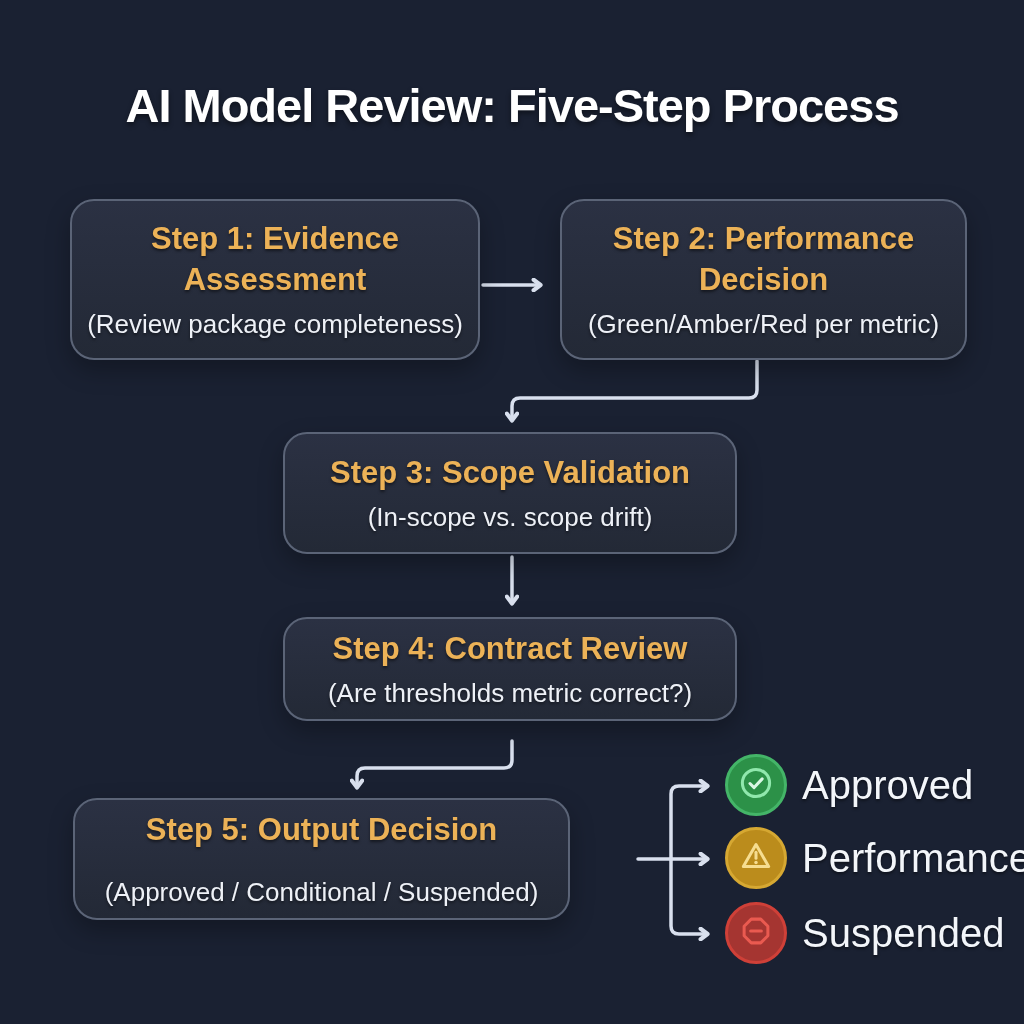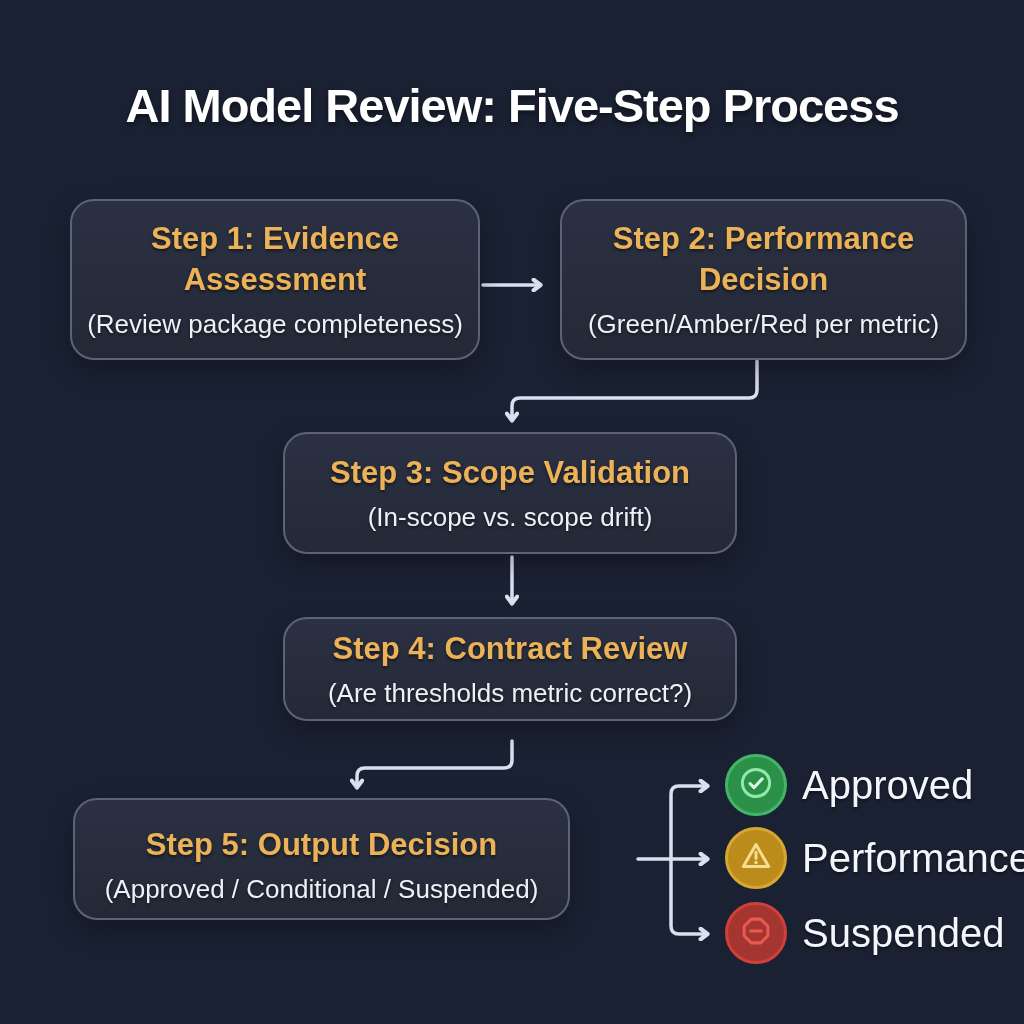--- a/index.html
+++ b/index.html
@@ -12,21 +12,21 @@
     position:absolute;left:0;top:78px;width:1024px;text-align:center;
     font-size:47px;font-weight:800;letter-spacing:-1px;color:#ffffff;
     text-shadow:0 3px 5px rgba(0,0,0,.45);
   }
   .step-box{
     position:absolute;box-sizing:border-box;
     background:linear-gradient(180deg,#2b3143 0%,#232936 100%);
     border:2px solid #5b6477;border-radius:24px;
     box-shadow:0 10px 24px rgba(0,0,0,.28);
     display:flex;flex-direction:column;align-items:center;justify-content:center;
-    gap:8px;padding:25px 14px;text-align:center;
+    gap:8px;padding:10px 14px;text-align:center;
   }
   .step-heading{
     font-size:31px;font-weight:700;color:#ecb257;line-height:1.32;
     text-shadow:0 2px 3px rgba(0,0,0,.5);
   }
   .step-subtext{
     font-size:26px;font-weight:400;color:#eef1f7;line-height:1.2;
     text-shadow:0 2px 3px rgba(0,0,0,.45);
     white-space:nowrap;
   }

